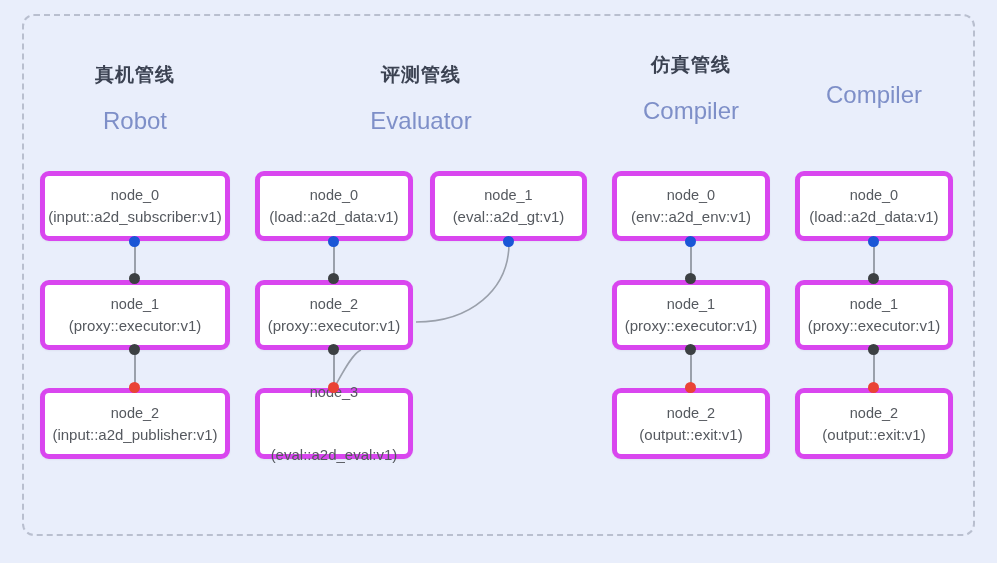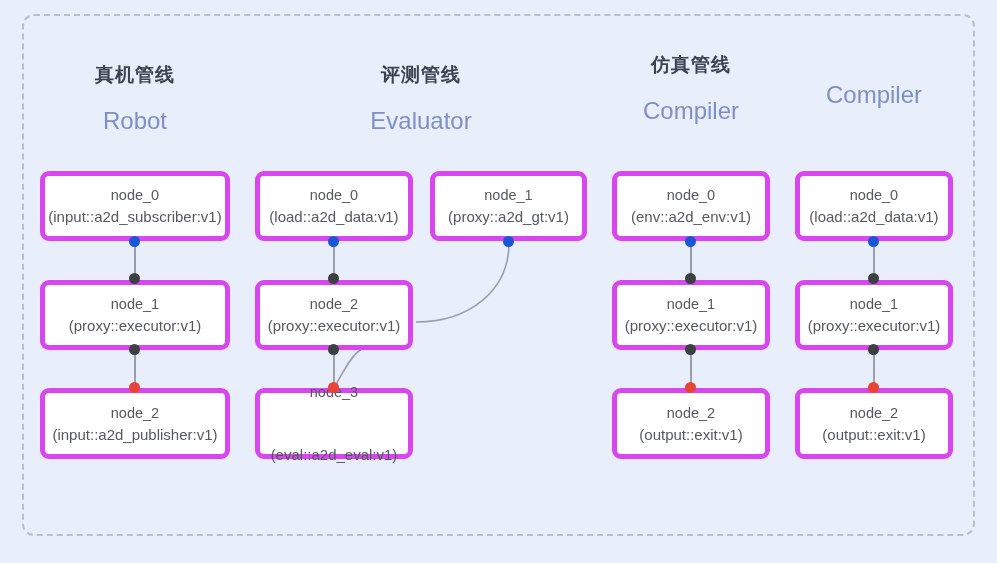--- a/index.html
+++ b/index.html
@@ -160,21 +160,21 @@
   <div class="dot red" style="left:129px; top:382px;"></div>
 
   <div class="node" style="left:255px; top:171px; width:158px; height:70px;">
     <div class="nname">node_0</div>
     <div class="ntype">(load::a2d_data:v1)</div>
   </div>
   <div class="dot blue" style="left:328px; top:236px;"></div>
 
   <div class="node" style="left:430px; top:171px; width:157px; height:70px;">
     <div class="nname">node_1</div>
-    <div class="ntype">(proxy::a2d_gt:v1)</div>
+    <div class="ntype">(eval::a2d_gt:v1)</div>
   </div>
   <div class="dot blue" style="left:503px; top:236px;"></div>
 
   <div class="node" style="left:255px; top:280px; width:158px; height:70px;">
     <div class="nname">node_2</div>
     <div class="ntype">(proxy::executor:v1)</div>
   </div>
   <div class="dot black" style="left:328px; top:273px;"></div>
   <div class="dot black" style="left:328px; top:344px;"></div>
 

